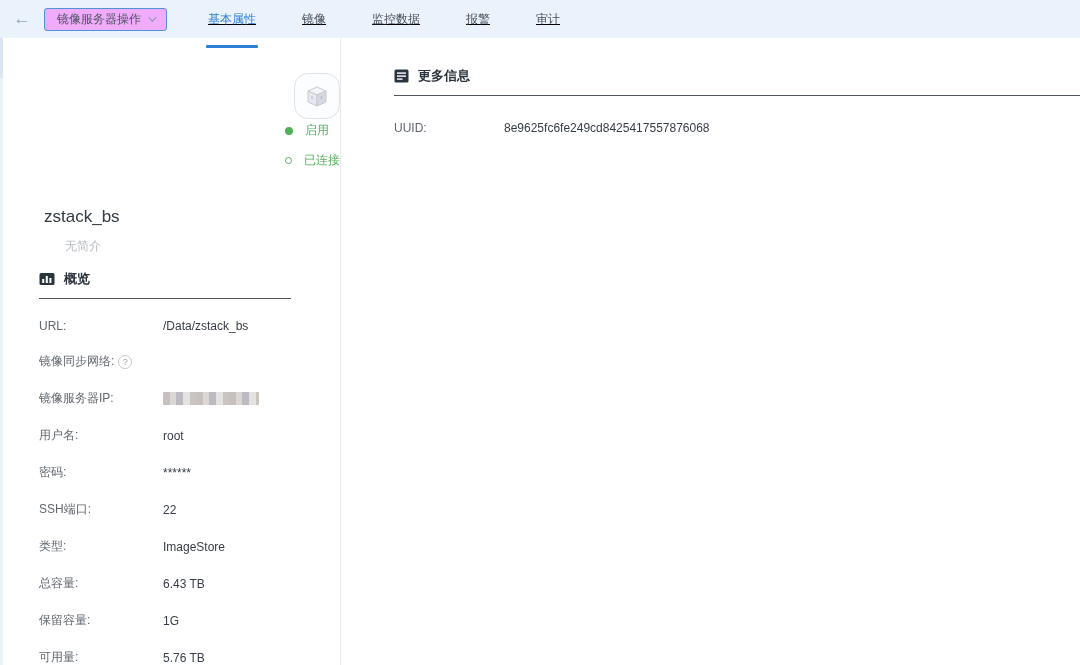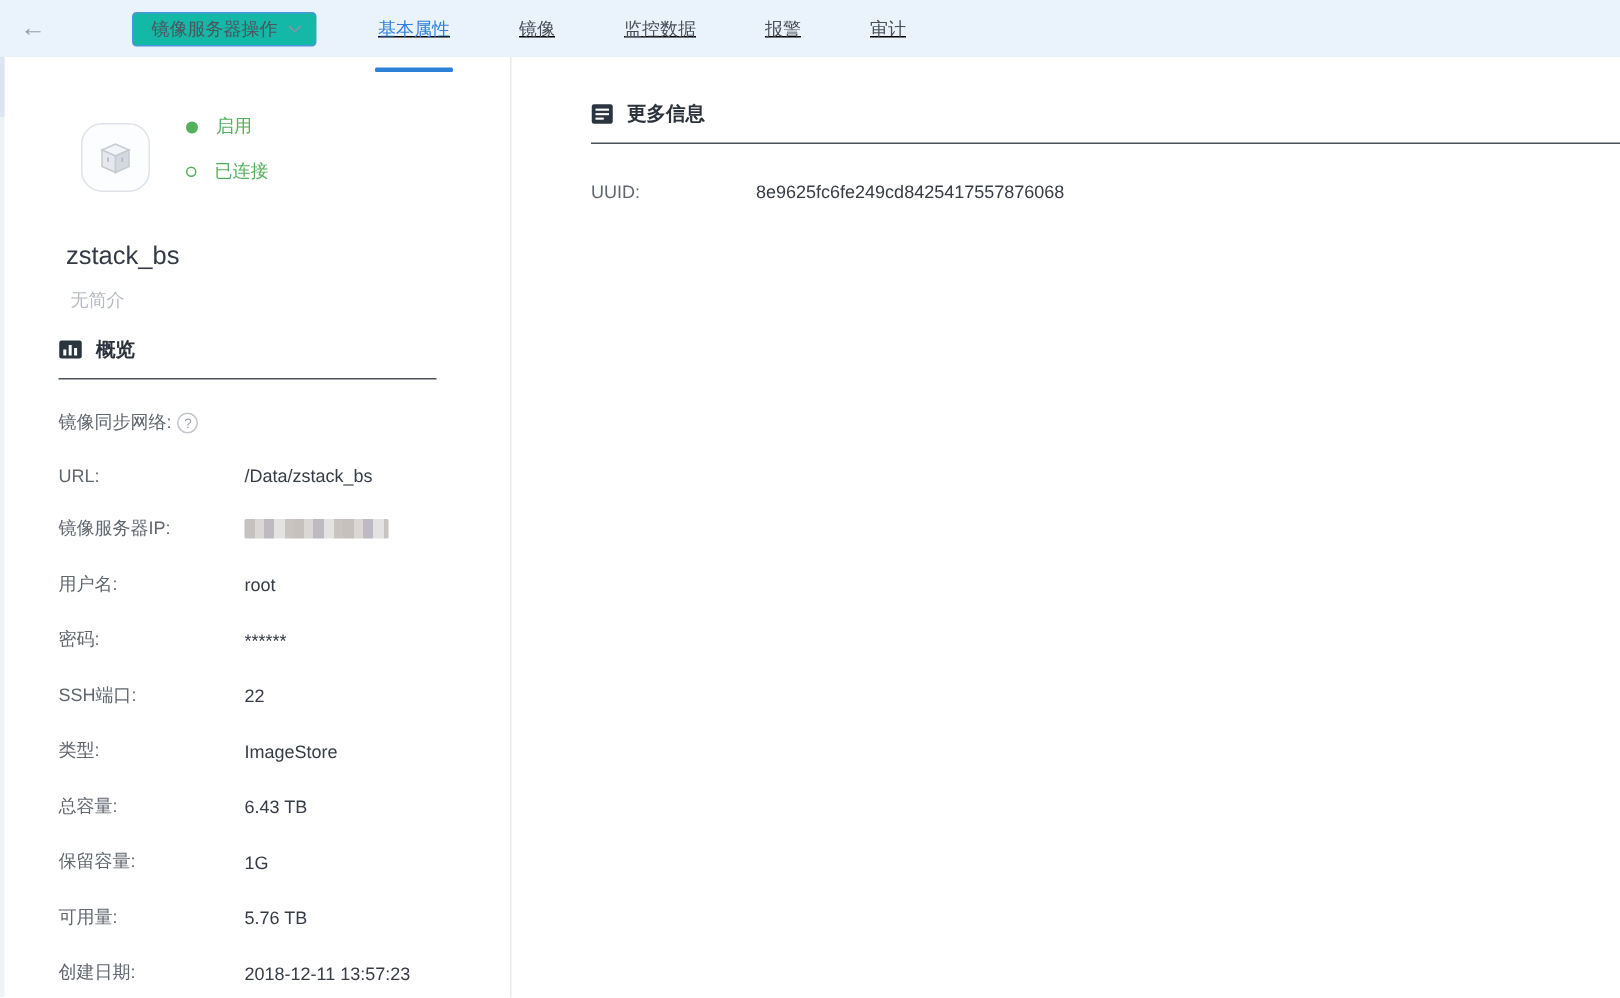--- a/index.html
+++ b/index.html
@@ -3,51 +3,51 @@
 <meta charset="utf-8">
 <style>
   * { margin:0; padding:0; box-sizing:border-box; }
   html,body { width:1080px; height:665px; background:#fff; overflow:hidden;
     font-family:"Liberation Sans","DejaVu Sans",sans-serif; }
 
   
   .topbar { position:relative; height:38px; background:#eaf2fb; display:flex; align-items:center; }
   .back-btn { width:44px; text-align:center; font-size:17px; color:#93a0ae; cursor:pointer; }
   .action-btn { display:flex; align-items:center; gap:7px; height:23px; padding:0 12px;
-    background:#14b8a6; border:1px solid #4e93de; border-radius:3px; font-size:12px; color:#4d545e; cursor:pointer;margin-left:44px; }
+    background:#f0abfc; border:1px solid #4e93de; border-radius:3px; font-size:12px; color:#4d545e; cursor:pointer; }
   .chev { width:6px; height:6px; border-right:1px solid #8a949f; border-bottom:1px solid #8a949f;
     transform:rotate(45deg) translateY(-2px); }
   .tabs { display:flex; margin-left:30px; height:52px;text-decoration:underline; }
   .tab { position:relative; display:flex; align-items:center; padding:0 11px; margin-right:24px;
     font-size:12px; color:#474e58; cursor:pointer; }
   .tab.active { color:#2f80d9; }
   .tab.active::after { content:""; position:absolute; left:9px; right:9px; bottom:-3px; height:3px;
     background:#2f80d9; border-radius:1px; }
 
   
   .content { position:relative; display:flex; height:627px; }
   .scroll-strip { position:absolute; left:0; top:0; width:3px; height:100%; background:#edf2f7; }
   .scroll-strip .thumb { width:3px; height:40px; background:#dbe6f2; }
 
   .left-panel { width:341px; border-right:1px solid #e8eaee; padding:35px 0 0 39px; }
   .right-panel { flex:1; padding:29px 0 0 53px; }
 
   
-  .entity-head { display:flex; align-items:center; }
+  .entity-head { display:flex; align-items:flex-end;flex-direction:column; }
   .entity-icon { width:46px; height:46px; border:1px solid #dfe3e9; border-radius:14px;
     background:#fcfdfe; display:flex; align-items:center; justify-content:center; margin-left:15px; }
   .statuses { margin-left:24px; padding-top:3px; }
   .status-row { display:flex; align-items:center; gap:12px; margin-bottom:13px; }
   .dot { width:8px; height:8px; border-radius:50%; }
   .dot.filled { background:#52b05a; }
   .dot.hollow { background:transparent; border:1.5px solid #52b05a; width:7px; height:7px; }
   .status-label { font-size:12px; color:#52b05a; }
 
   .entity-name { margin:25px 0 0 5px; font-size:17px; color:#333a44; }
-  .entity-desc { margin:11px 0 0 8px; font-size:12px; color:#b6bac1; }
+  .entity-desc { margin:11px 0 0 26px; font-size:12px; color:#b6bac1; }
 
   
   .section-head { display:flex; align-items:center; gap:9px; }
   .section-title { font-size:13px; font-weight:bold; color:#2c323c; }
   .section-rule { height:0; border-top:1px solid #4b525a; margin-top:10px; }
   .left-panel .section-head { margin-top:15px; }
   .left-panel .section-rule { margin-right:49px; }
   .right-panel .section-rule { margin-right:0; }
 
   
@@ -134,26 +134,26 @@
         <rect x="0.5" y="1" width="15" height="12" rx="1.5" fill="#2b3540"></rect>
         <rect x="3.2" y="7" width="2" height="4" fill="#fff"></rect>
         <rect x="6.8" y="4" width="2" height="7" fill="#fff"></rect>
         <rect x="10.4" y="6" width="2" height="5" fill="#fff"></rect>
       </svg>
       <span class="section-title">概览</span>
     </div>
     <div class="section-rule"></div>
 
     <div class="kv">
+      <span class="k">URL:</span>
+      <span class="v">/Data/zstack_bs</span>
+    </div>
+    <div class="kv">
       <span class="k" style="width:auto">镜像同步网络:</span>
       <span class="help-icon">?</span>
-    </div>
-    <div class="kv">
-      <span class="k">URL:</span>
-      <span class="v">/Data/zstack_bs</span>
     </div>
     <div class="kv">
       <span class="k">镜像服务器IP:</span>
       <span class="mosaic warm"></span>
     </div>
     <div class="kv">
       <span class="k">用户名:</span>
       <span class="v">root</span>
     </div>
     <div class="kv">

